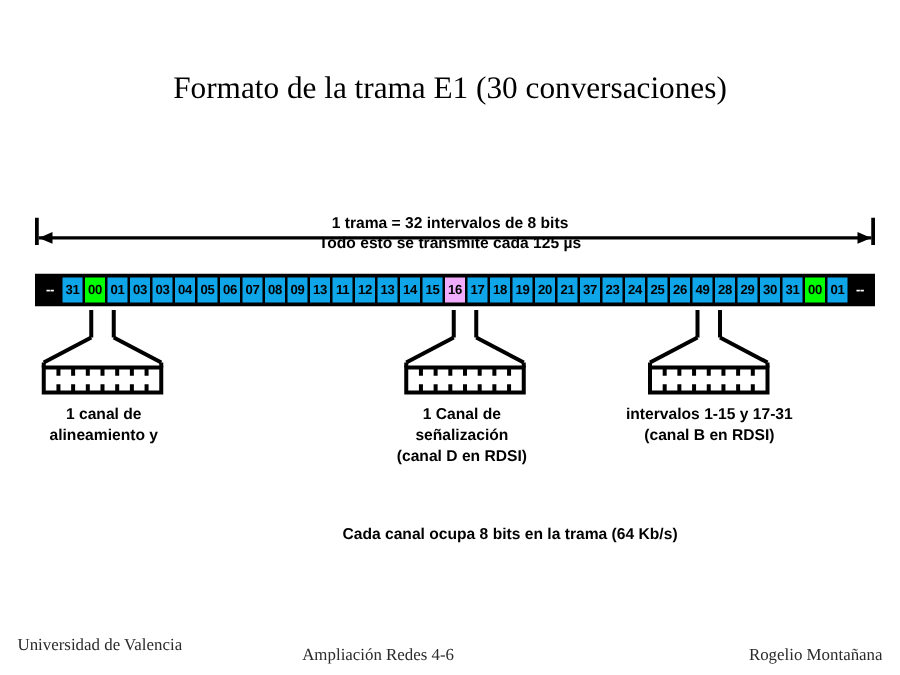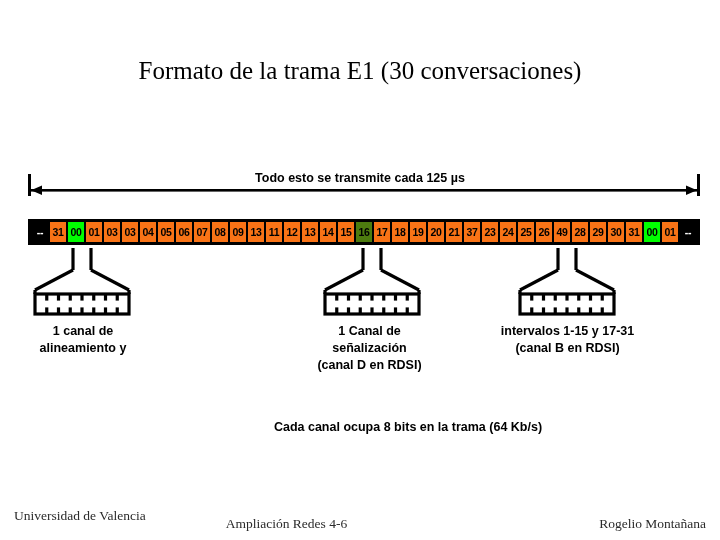--- a/index.html
+++ b/index.html
@@ -62,21 +62,21 @@
     background: #000000;
     display: flex;
     align-items: center;
     box-sizing: border-box;
     padding: 3px 3px;
   }
   .ts-cell {
     flex: 1 1 0;
     height: 20px;
     margin: 0 0.9px;
-    background: #f97316;
+    background: #0ea5e9;
     color: #000000;
     font-size: 10.5px;
     font-weight: bold;
     line-height: 20px;
     text-align: center;
     box-sizing: border-box;
     letter-spacing: -0.3px;
   }
   .ts-cell.green { background: #00ff00; }
   .ts-cell.yellow { background: #ffff00; }
@@ -140,29 +140,30 @@
     position: absolute;
     left: 0;
     top: 508px;
     width: 720px;
     height: 24px;
     font-family: "Liberation Serif", serif;
     font-size: 13.5px;
     color: #2b2b2b;
   }
   #footer-left   { position: absolute; left: 14px;  top: 0; }
-  #footer-center { position: absolute; left: 0; top: 8px; width: 573px; text-align: center; }
+  #footer-center { position: absolute; left: 16px; top: 8px; width: 573px; text-align: center; }
   #footer-right  { position: absolute; right: 14px; top: 8px; }
 </style>
 </head>
 <body>
 
 <div id="slide-title">Formato de la trama E1 (30 conversaciones)</div>
 
 <div id="frame-span-caption">
+  <div>1 trama = 32 intervalos de 8 bits</div>
   <div>Todo esto se transmite cada 125 µs</div>
 </div>
 
 <svg id="frame-span-arrow" viewBox="0 0 672 22">
 
   <rect x="0" y="0" width="3" height="22" fill="#000000"></rect>
 
   <rect x="669" y="0" width="3" height="22" fill="#000000"></rect>
 
   <rect x="3" y="15" width="666" height="2.6" fill="#000000"></rect>
@@ -184,21 +185,21 @@
     <div class="ts-cell">06</div>
     <div class="ts-cell">07</div>
     <div class="ts-cell">08</div>
     <div class="ts-cell">09</div>
     <div class="ts-cell">13</div>
     <div class="ts-cell">11</div>
     <div class="ts-cell">12</div>
     <div class="ts-cell">13</div>
     <div class="ts-cell">14</div>
     <div class="ts-cell">15</div>
-    <div class="ts-cell yellow" style="background: #4d7c0f;">16</div>
+    <div class="ts-cell yellow" style="background: #f0abfc;">16</div>
     <div class="ts-cell">17</div>
     <div class="ts-cell">18</div>
     <div class="ts-cell">19</div>
     <div class="ts-cell">20</div>
     <div class="ts-cell">21</div>
     <div class="ts-cell">37</div>
     <div class="ts-cell">23</div>
     <div class="ts-cell">24</div>
     <div class="ts-cell">25</div>
     <div class="ts-cell">26</div>

